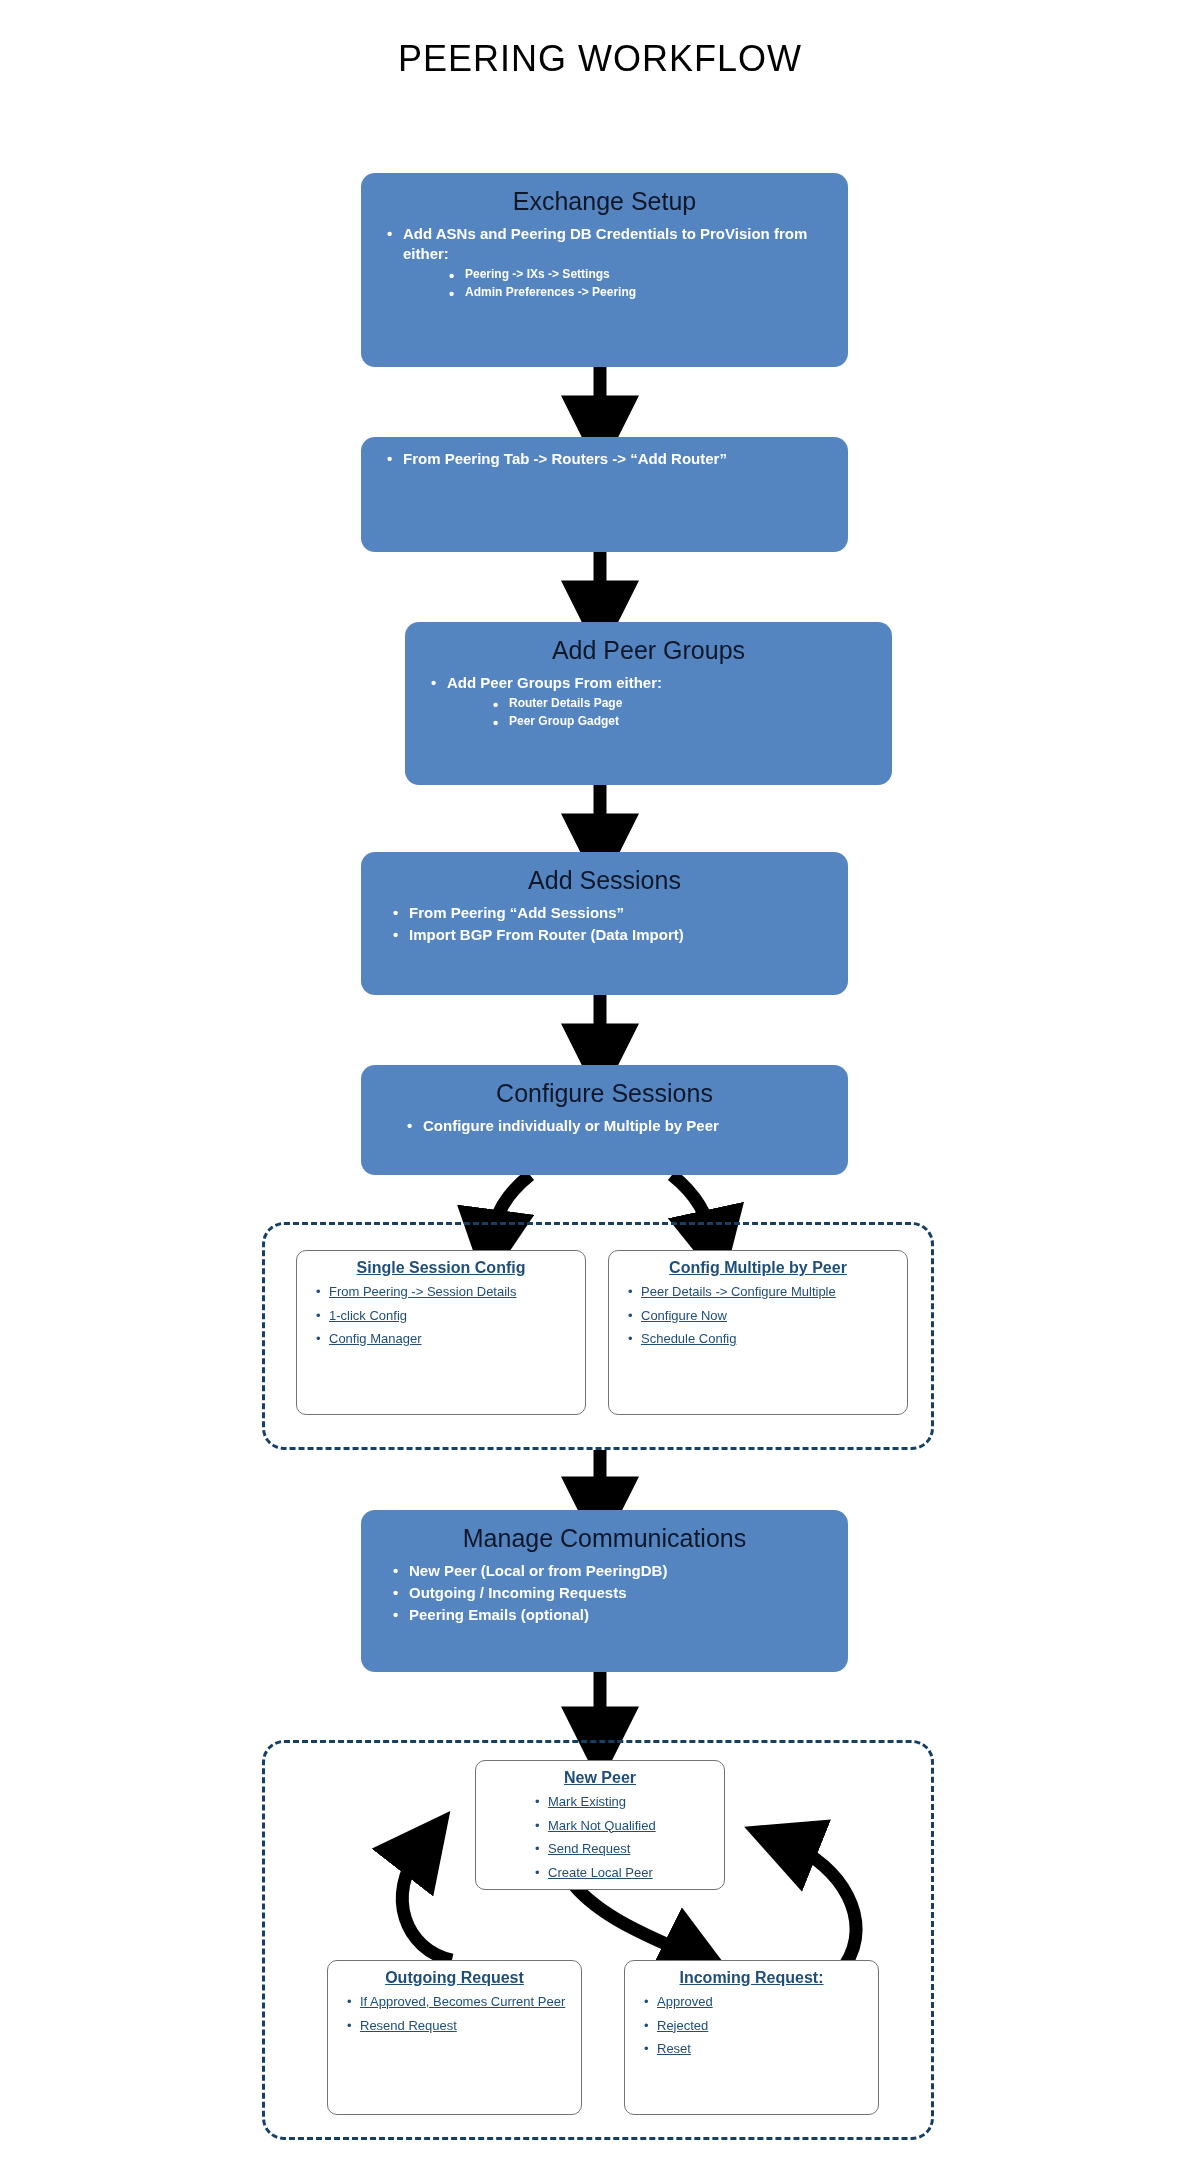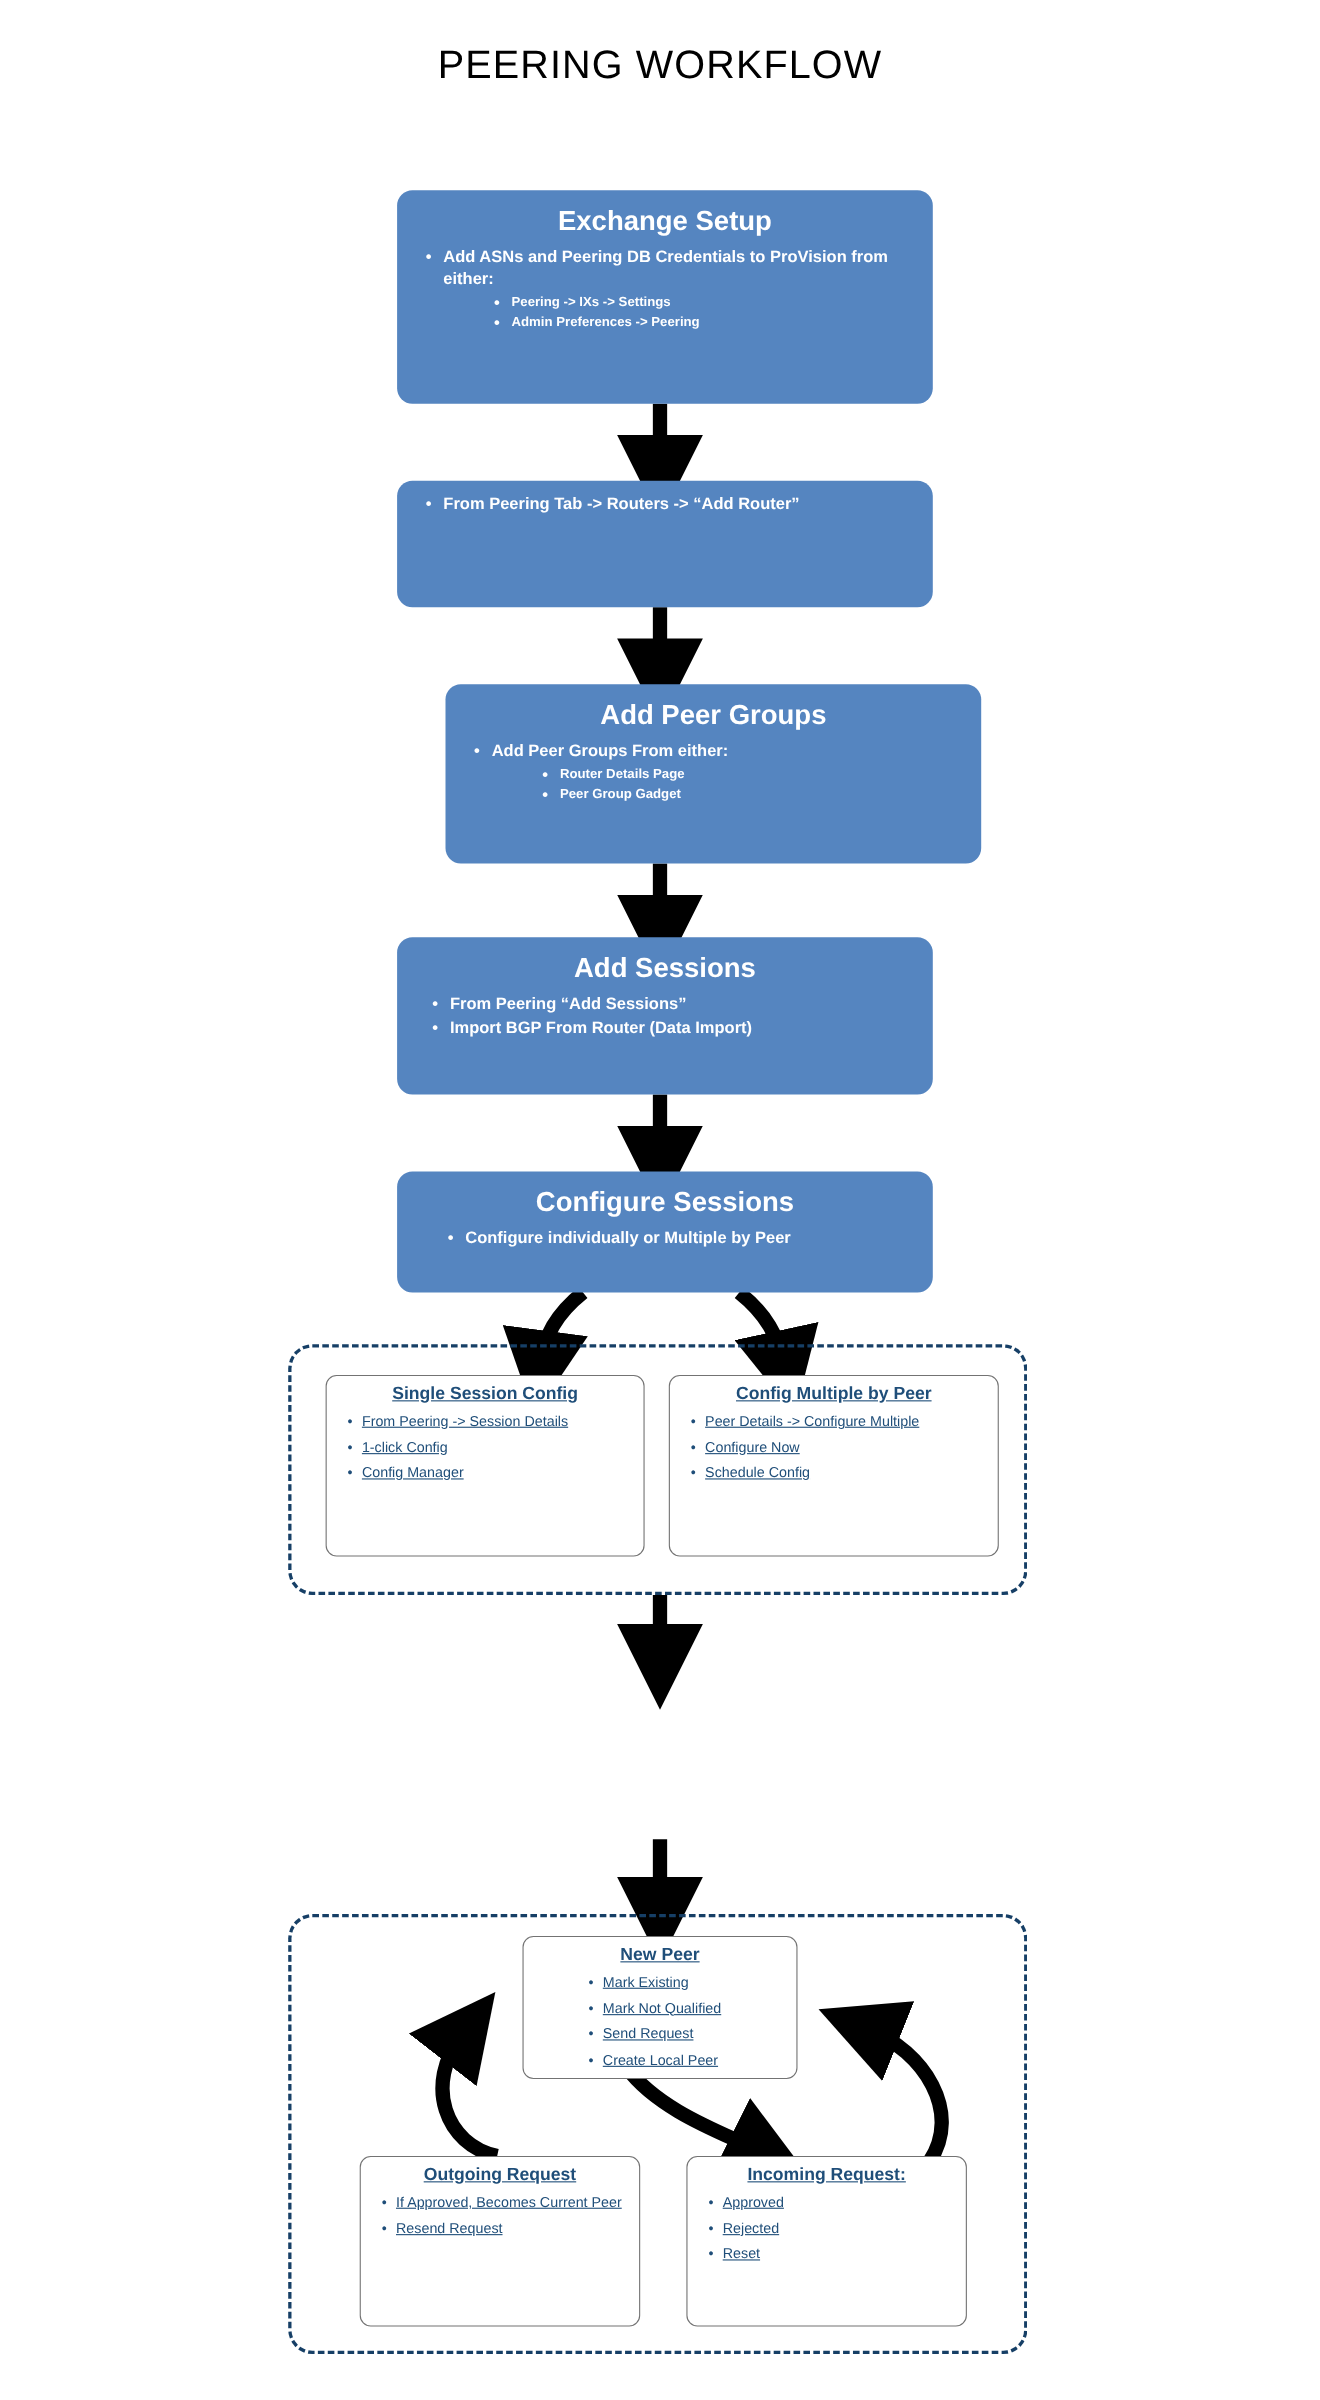--- a/index.html
+++ b/index.html
@@ -36,22 +36,22 @@
     position: absolute;
     background: #5585c0;
     border-radius: 14px;
     color: #ffffff;
     box-sizing: border-box;
     padding: 10px 14px 14px 14px;
   }
   .node .node-title {
     text-align: center;
     font-size: 25px;
-    font-weight: bold;
-    color: #ffffff;
+    font-weight: normal;
+    color: #0f172a;
     margin: 4px 0 8px 0;
     line-height: 1.15;
   }
   .node ul {
     margin: 0;
     padding: 0 0 0 28px;
     list-style: none;
   }
   .node li {
     position: relative;
@@ -219,20 +219,28 @@
 
   <div class="subnode" style="left:608px; top:1250px; width:300px; height:165px;">
     <div class="sub-title">Config Multiple by Peer</div>
     <ul>
       <li>Peer Details -&gt; Configure Multiple</li>
       <li>Configure Now</li>
       <li>Schedule Config</li>
     </ul>
   </div>
 
+  <div class="node" style="left:361px; top:1510px; width:487px; height:162px;">
+    <div class="node-title">Manage Communications</div>
+    <ul style="padding-left:34px;">
+      <li>New Peer (Local or from PeeringDB)</li>
+      <li>Outgoing / Incoming Requests</li>
+      <li>Peering Emails (optional)</li>
+    </ul>
+  </div>
 
   <div class="group" style="left:262px; top:1740px; width:672px; height:400px;"></div>
 
   <div class="subnode" style="left:475px; top:1760px; width:250px; height:130px;">
     <div class="sub-title">New Peer</div>
     <ul style="padding-left:62px;">
       <li>Mark Existing</li>
       <li>Mark Not Qualified</li>
       <li>Send Request</li>
       <li>Create Local Peer</li>

